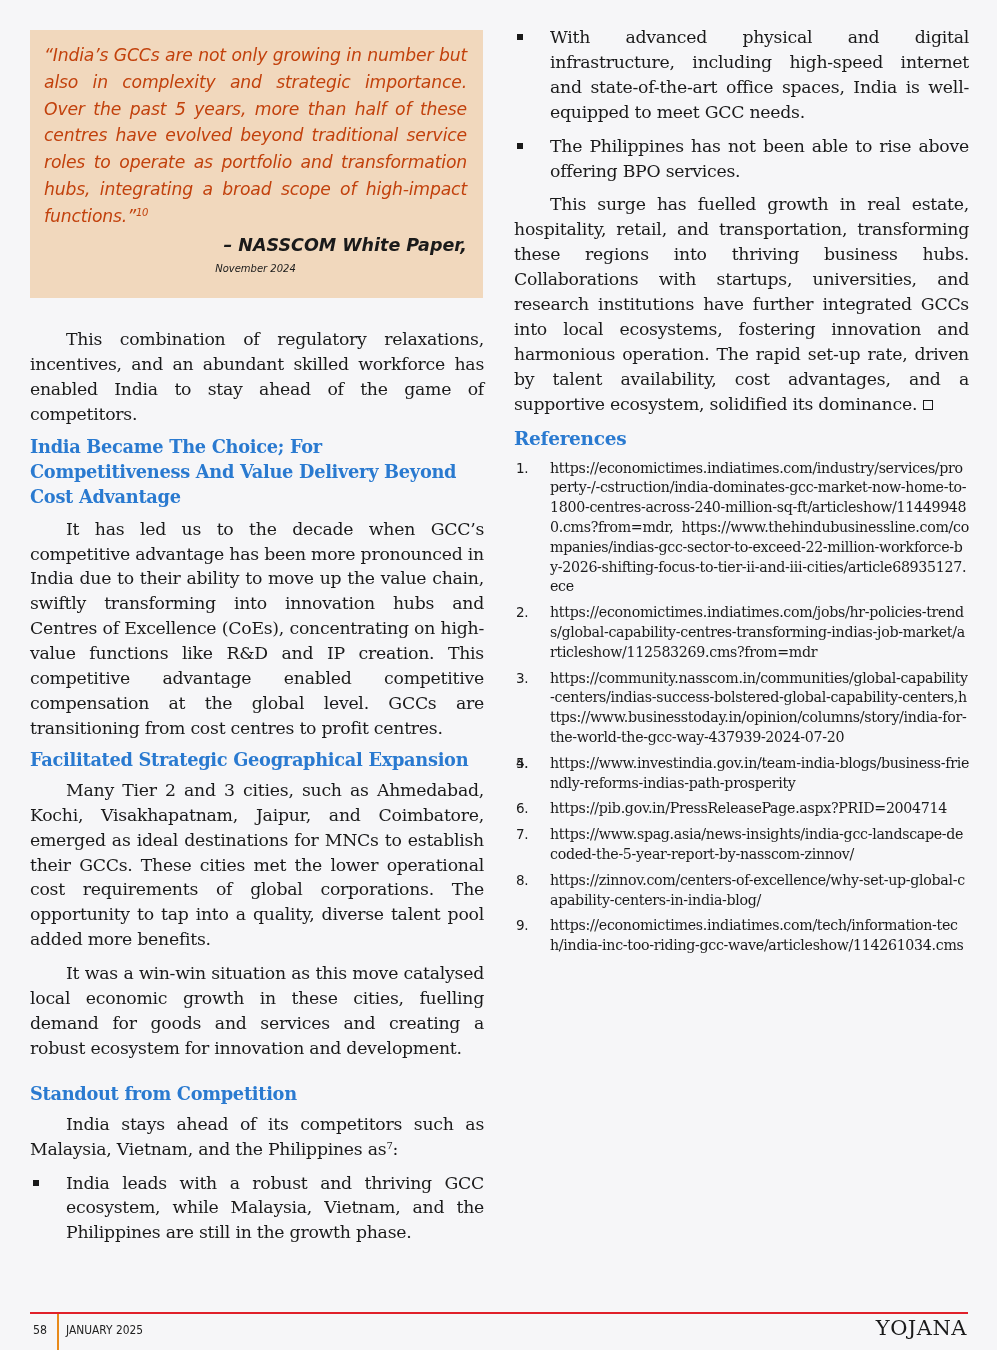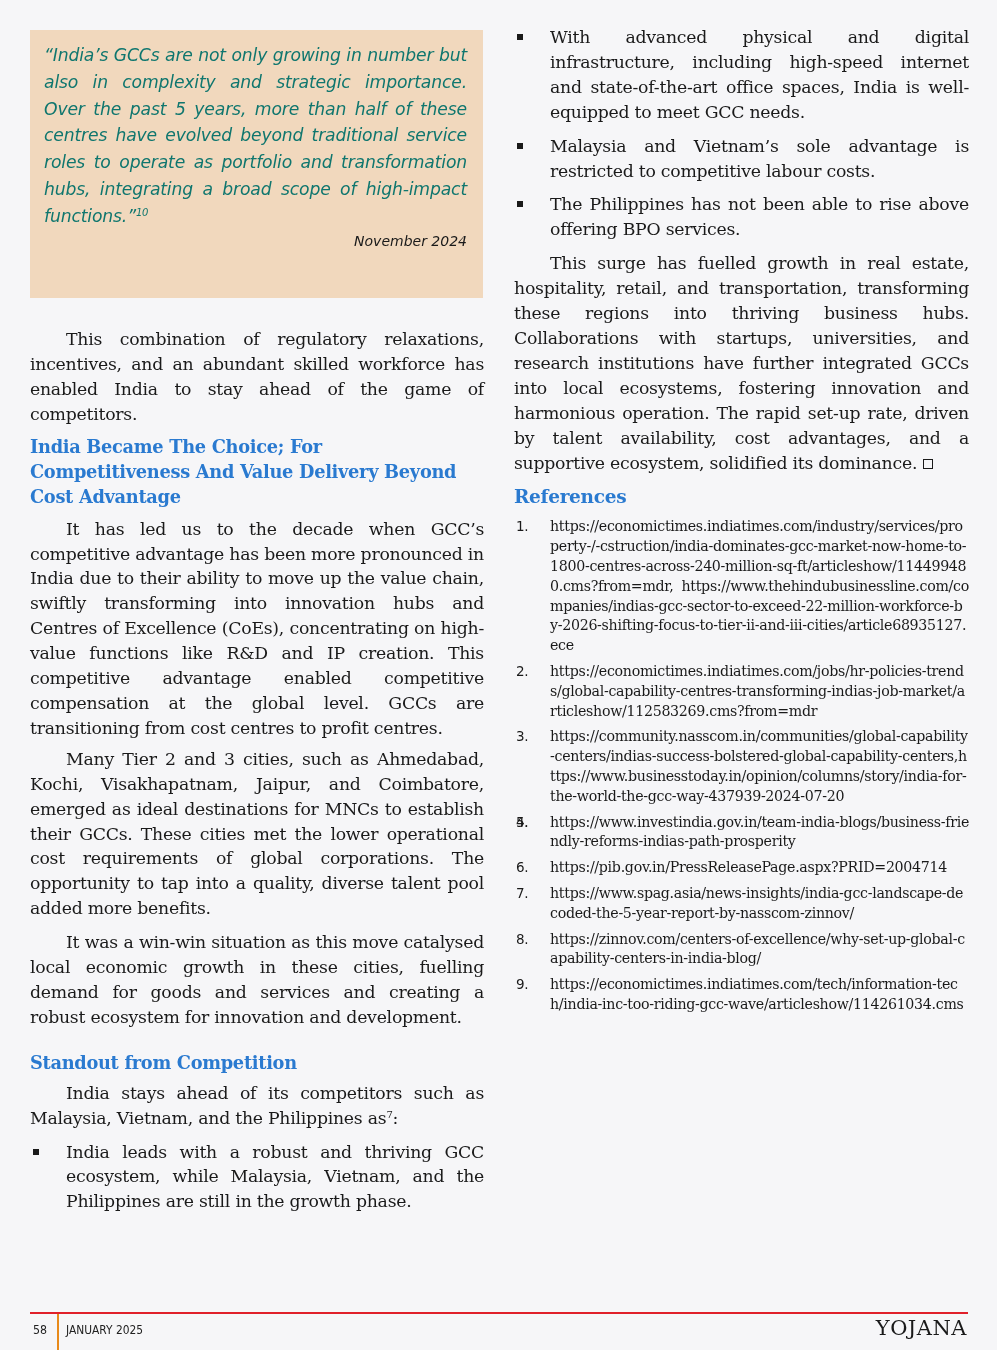--- a/index.html
+++ b/index.html
@@ -28,36 +28,36 @@
       background: #f1d8bd;
       padding: 12px 16px 10px 14px;
     }
     .quote-text {
       font-family: "DejaVu Sans", "Liberation Sans", sans-serif;
       font-style: italic;
       font-size: 17.2px;
       line-height: 26.8px;
       text-align: justify;
       letter-spacing: -0.15px;
-      color: #0f766e;
+      color: #c2410c;
     }
     .quote-text sup { font-size: 10px; vertical-align: 6px; line-height: 0; }
     .quote-author {
       font-family: "DejaVu Sans", "Liberation Sans", sans-serif;
       font-style: italic; font-weight: bold;
       font-size: 17.5px;
       text-align: right;
       margin-top: 2px;
       line-height: 26px;
     }
     .quote-date {
       font-family: "DejaVu Sans", "Liberation Sans", sans-serif;
       font-style: italic;
-      font-size: 14px;
-      text-align: right;
+      font-size: 10px;
+      text-align: center;
       line-height: 22px;
     }
 
     .para {
       font-family: "DejaVu Serif", "Liberation Serif", serif;
       font-size: 17.3px;
       line-height: 24.9px;
       text-align: justify;
       text-indent: 36px;
       letter-spacing: -0.25px;
@@ -150,40 +150,42 @@
       font-size: 21px;
       color: #1a1a1a;
       letter-spacing: 0.5px;
     }
   </style>
 </head>
 <body>
 
 <div class="quote-box">
   <p class="quote-text"><span>“India’s GCCs are not only growing in number but also in complexity and strategic importance. Over the past 5 years, more than half of these centres have evolved beyond traditional service roles to operate as portfolio and transformation hubs, integrating a broad scope of high-impact functions.”</span><sup>10</sup></p>
+  <p class="quote-author">– NASSCOM White Paper,</p>
   <p class="quote-date">November 2024</p>
 </div>
 
 <div class="col col-left" style="top:327px;">
   <p class="para">This combination of regulatory relaxations, incentives, and an abundant skilled workforce has enabled India to stay ahead of the game of competitors.</p>
   <h2 class="heading" style="margin-top:7px;">India Became The Choice; For Competitiveness And Value Delivery Beyond Cost Advantage</h2>
   <p class="para" style="margin-top:8px;">It has led us to the decade when GCC’s competitive advantage has been more pronounced in India due to their ability to move up the value chain, swiftly transforming into innovation hubs and Centres of Excellence (CoEs), concentrating on high-value functions like R&amp;D and IP creation. This competitive advantage enabled competitive compensation at the global level. GCCs are transitioning from cost centres to profit centres.</p>
+  <h2 class="heading" style="margin-top:6px;">Facilitated Strategic Geographical Expansion</h2>
   <p class="para" style="margin-top:6px;">Many Tier 2 and 3 cities, such as Ahmedabad, Kochi, Visakhapatnam, Jaipur, and Coimbatore, emerged as ideal destinations for MNCs to establish their GCCs. These cities met the lower operational cost requirements of global corporations. The opportunity to tap into a quality, diverse talent pool added more benefits.</p>
   <p class="para" style="margin-top:9px;">It was a win-win situation as this move catalysed local economic growth in these cities, fuelling demand for goods and services and creating a robust ecosystem for innovation and development.</p>
   <h2 class="heading" style="margin-top:20px;">Standout from Competition</h2>
   <p class="para" style="margin-top:6px;"><span>India stays ahead of its competitors such as Malaysia, Vietnam, and the Philippines as</span><sup>7</sup><span>:</span></p>
   <ul class="bullets" style="margin-top:9px;">
     <li><span class="bullet"></span><span>India leads with a robust and thriving GCC ecosystem, while Malaysia, Vietnam, and the Philippines are still in the growth phase.</span></li>
   </ul>
 </div>
 
 <div class="col col-right" style="top:25px;">
   <ul class="bullets">
     <li><span class="bullet"></span><span>With advanced physical and digital infrastructure, including high-speed internet and state-of-the-art office spaces, India is well-equipped to meet GCC needs.</span></li>
-    <li style="margin-top:9px;"><span class="bullet"></span><span>Malaysia and Vietnam’s sole advantage is restricted to competitive labour costs.</span></li>
+    <li style="margin-top:9px;"><span class="bullet"></span></li>
     <li style="margin-top:9px;"><span class="bullet"></span><span>The Philippines has not been able to rise above offering BPO services.</span></li>
   </ul>
   <p class="para" style="margin-top:9px;"><span>This surge has fuelled growth in real estate, hospitality, retail, and transportation, transforming these regions into thriving business hubs. Collaborations with startups, universities, and research institutions have further integrated GCCs into local ecosystems, fostering innovation and harmonious operation. The rapid set-up rate, driven by talent availability, cost advantages, and a supportive ecosystem, solidified its dominance.</span><span class="end-mark"></span></p>
   <h2 class="heading" style="margin-top:9px;font-size:18.5px;">References</h2>
   <ol class="refs" style="margin-top:8px;">
     <li><span class="num">1.</span><span>https://economictimes.indiatimes.com/industry/services/property-/-cstruction/india-dominates-gcc-market-now-home-to-1800-centres-across-240-million-sq-ft/articleshow/114499480.cms?from=mdr, https://www.thehindubusinessline.com/companies/indias-gcc-sector-to-exceed-22-million-workforce-by-2026-shifting-focus-to-tier-ii-and-iii-cities/article68935127.ece</span></li>
     <li style="margin-top:6px;"><span class="num">2.</span><span>https://economictimes.indiatimes.com/jobs/hr-policies-trends/global-capability-centres-transforming-indias-job-market/articleshow/112583269.cms?from=mdr</span></li>
     <li style="margin-top:6px;"><span class="num">3.</span><span>https://community.nasscom.in/communities/global-capability-centers/indias-success-bolstered-global-capability-centers,https://www.businesstoday.in/opinion/columns/story/india-for-the-world-the-gcc-way-437939-2024-07-20</span></li>
     <li style="margin-top:6px;"><span class="num">4.</span></li>
     <li style="margin-top:6px;"><span class="num">5.</span><span>https://www.investindia.gov.in/team-india-blogs/business-friendly-reforms-indias-path-prosperity</span></li>

